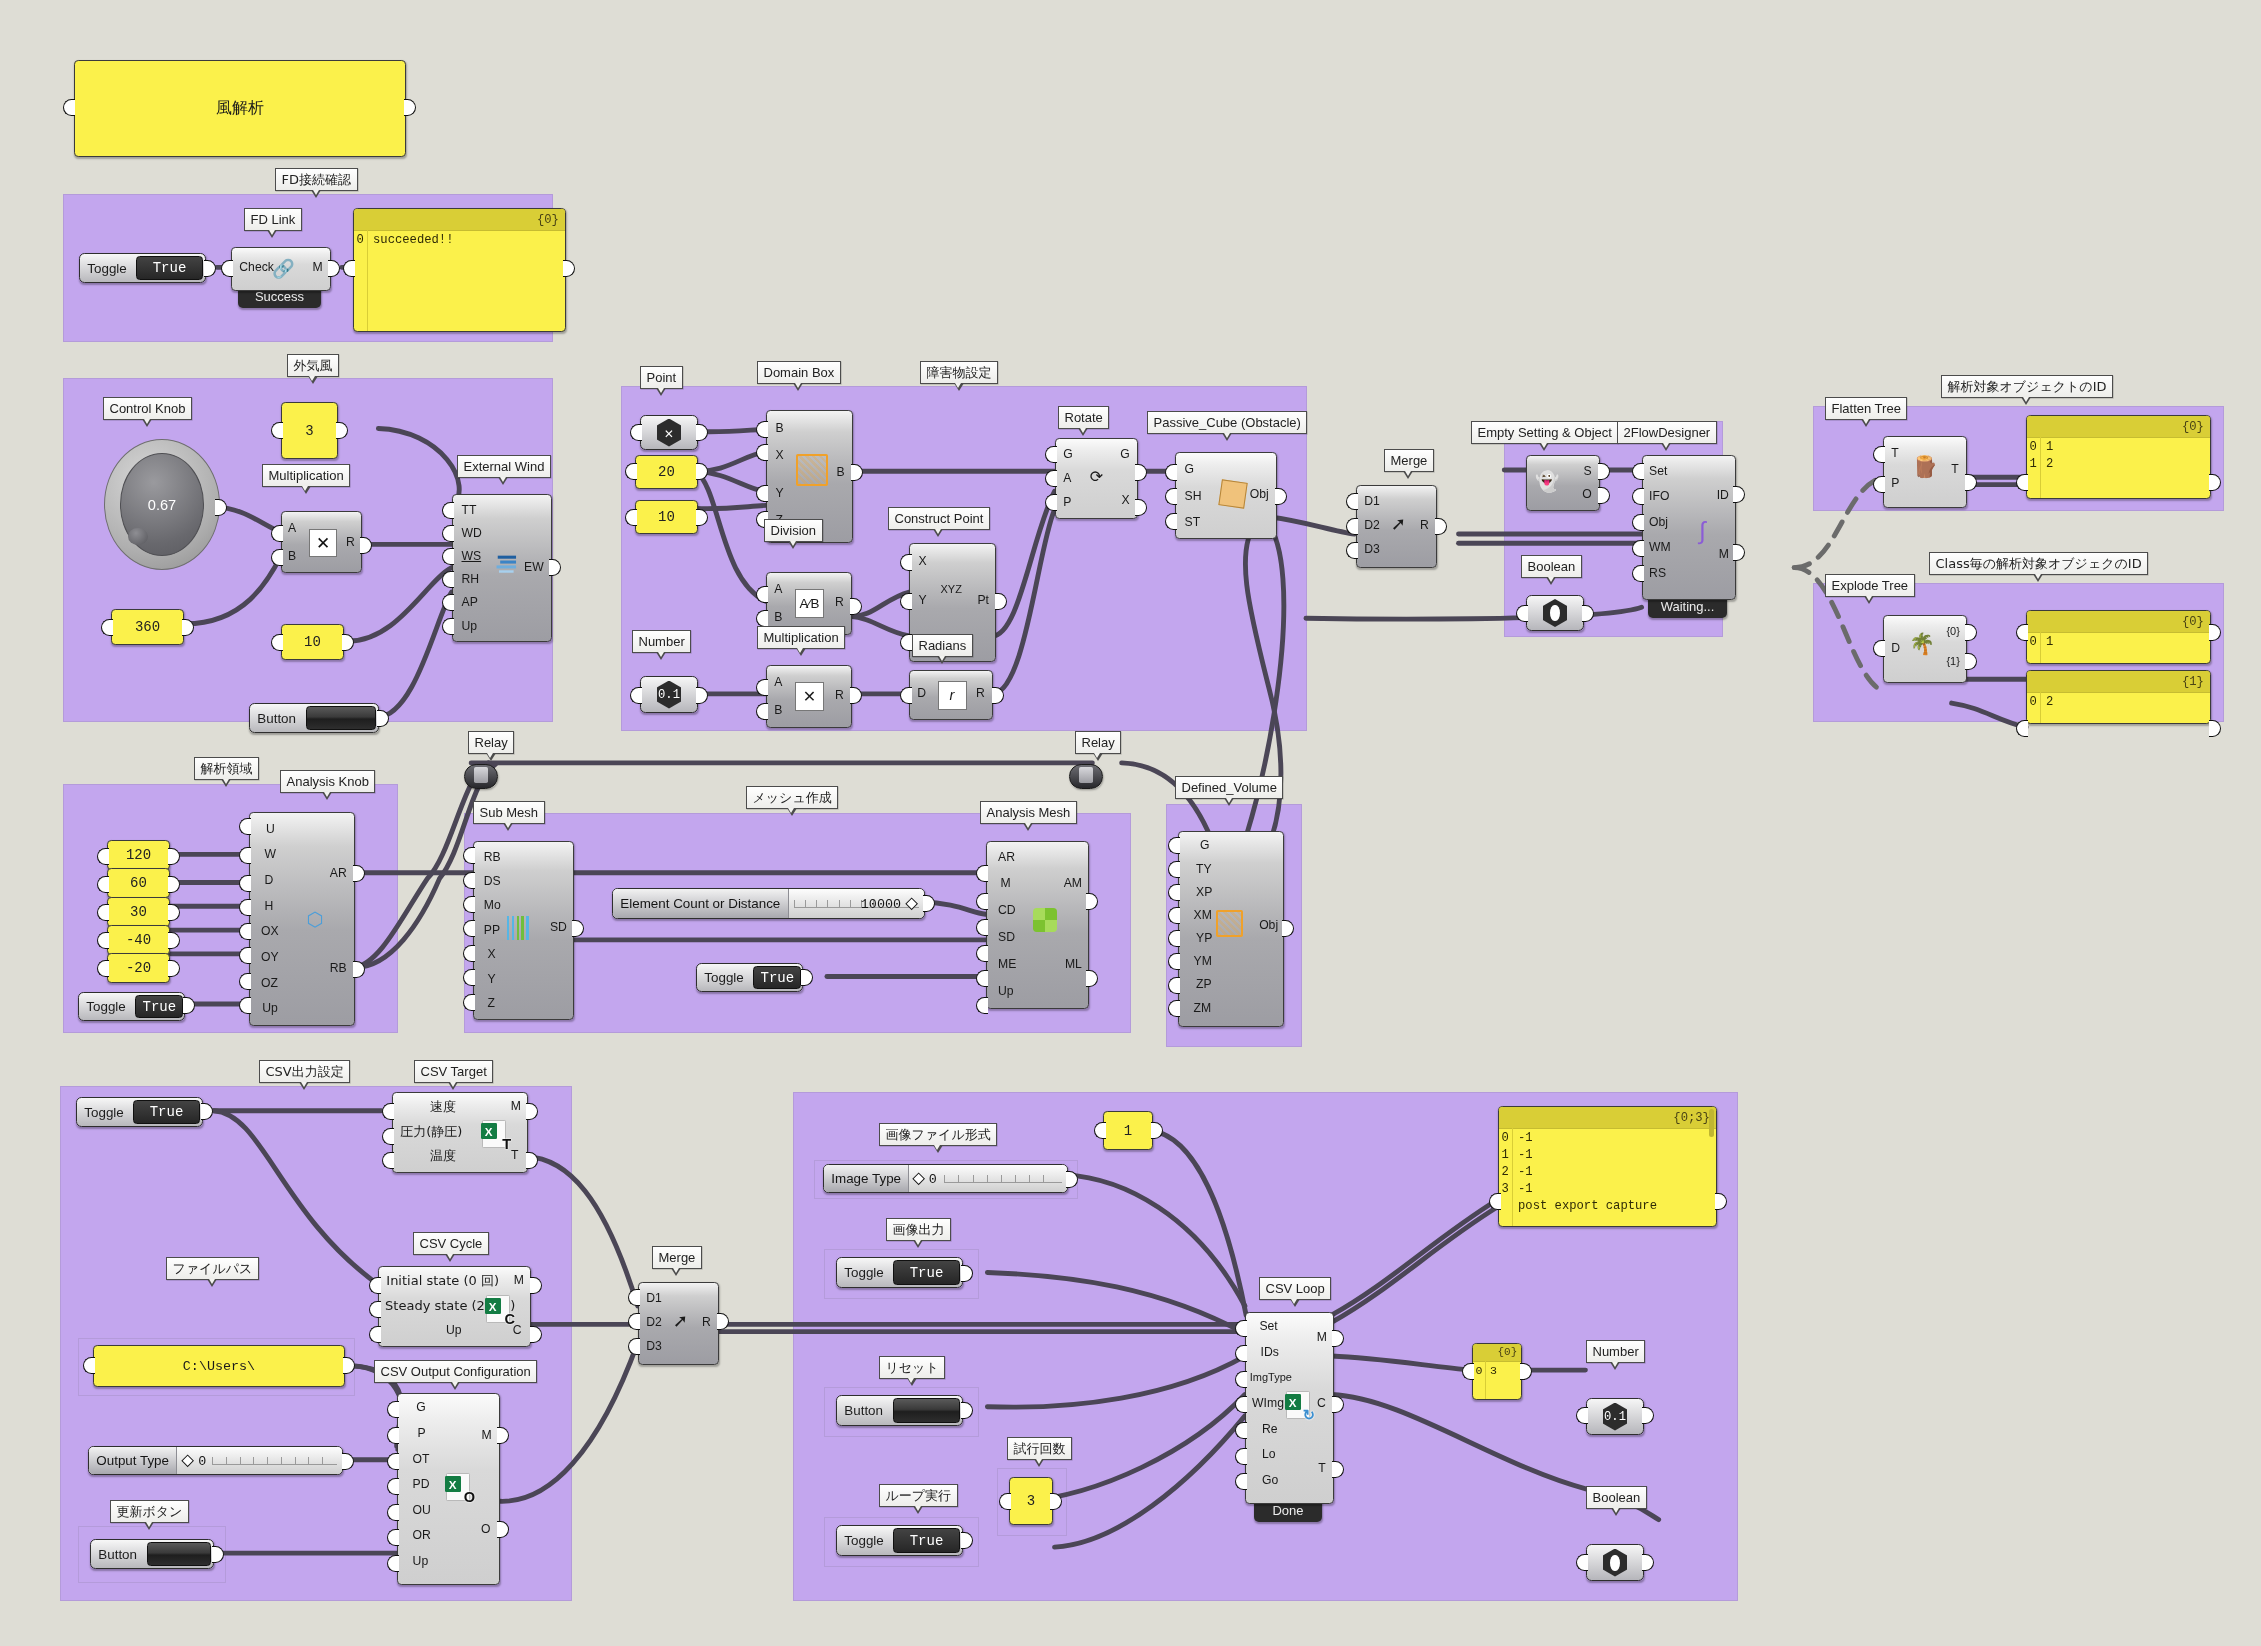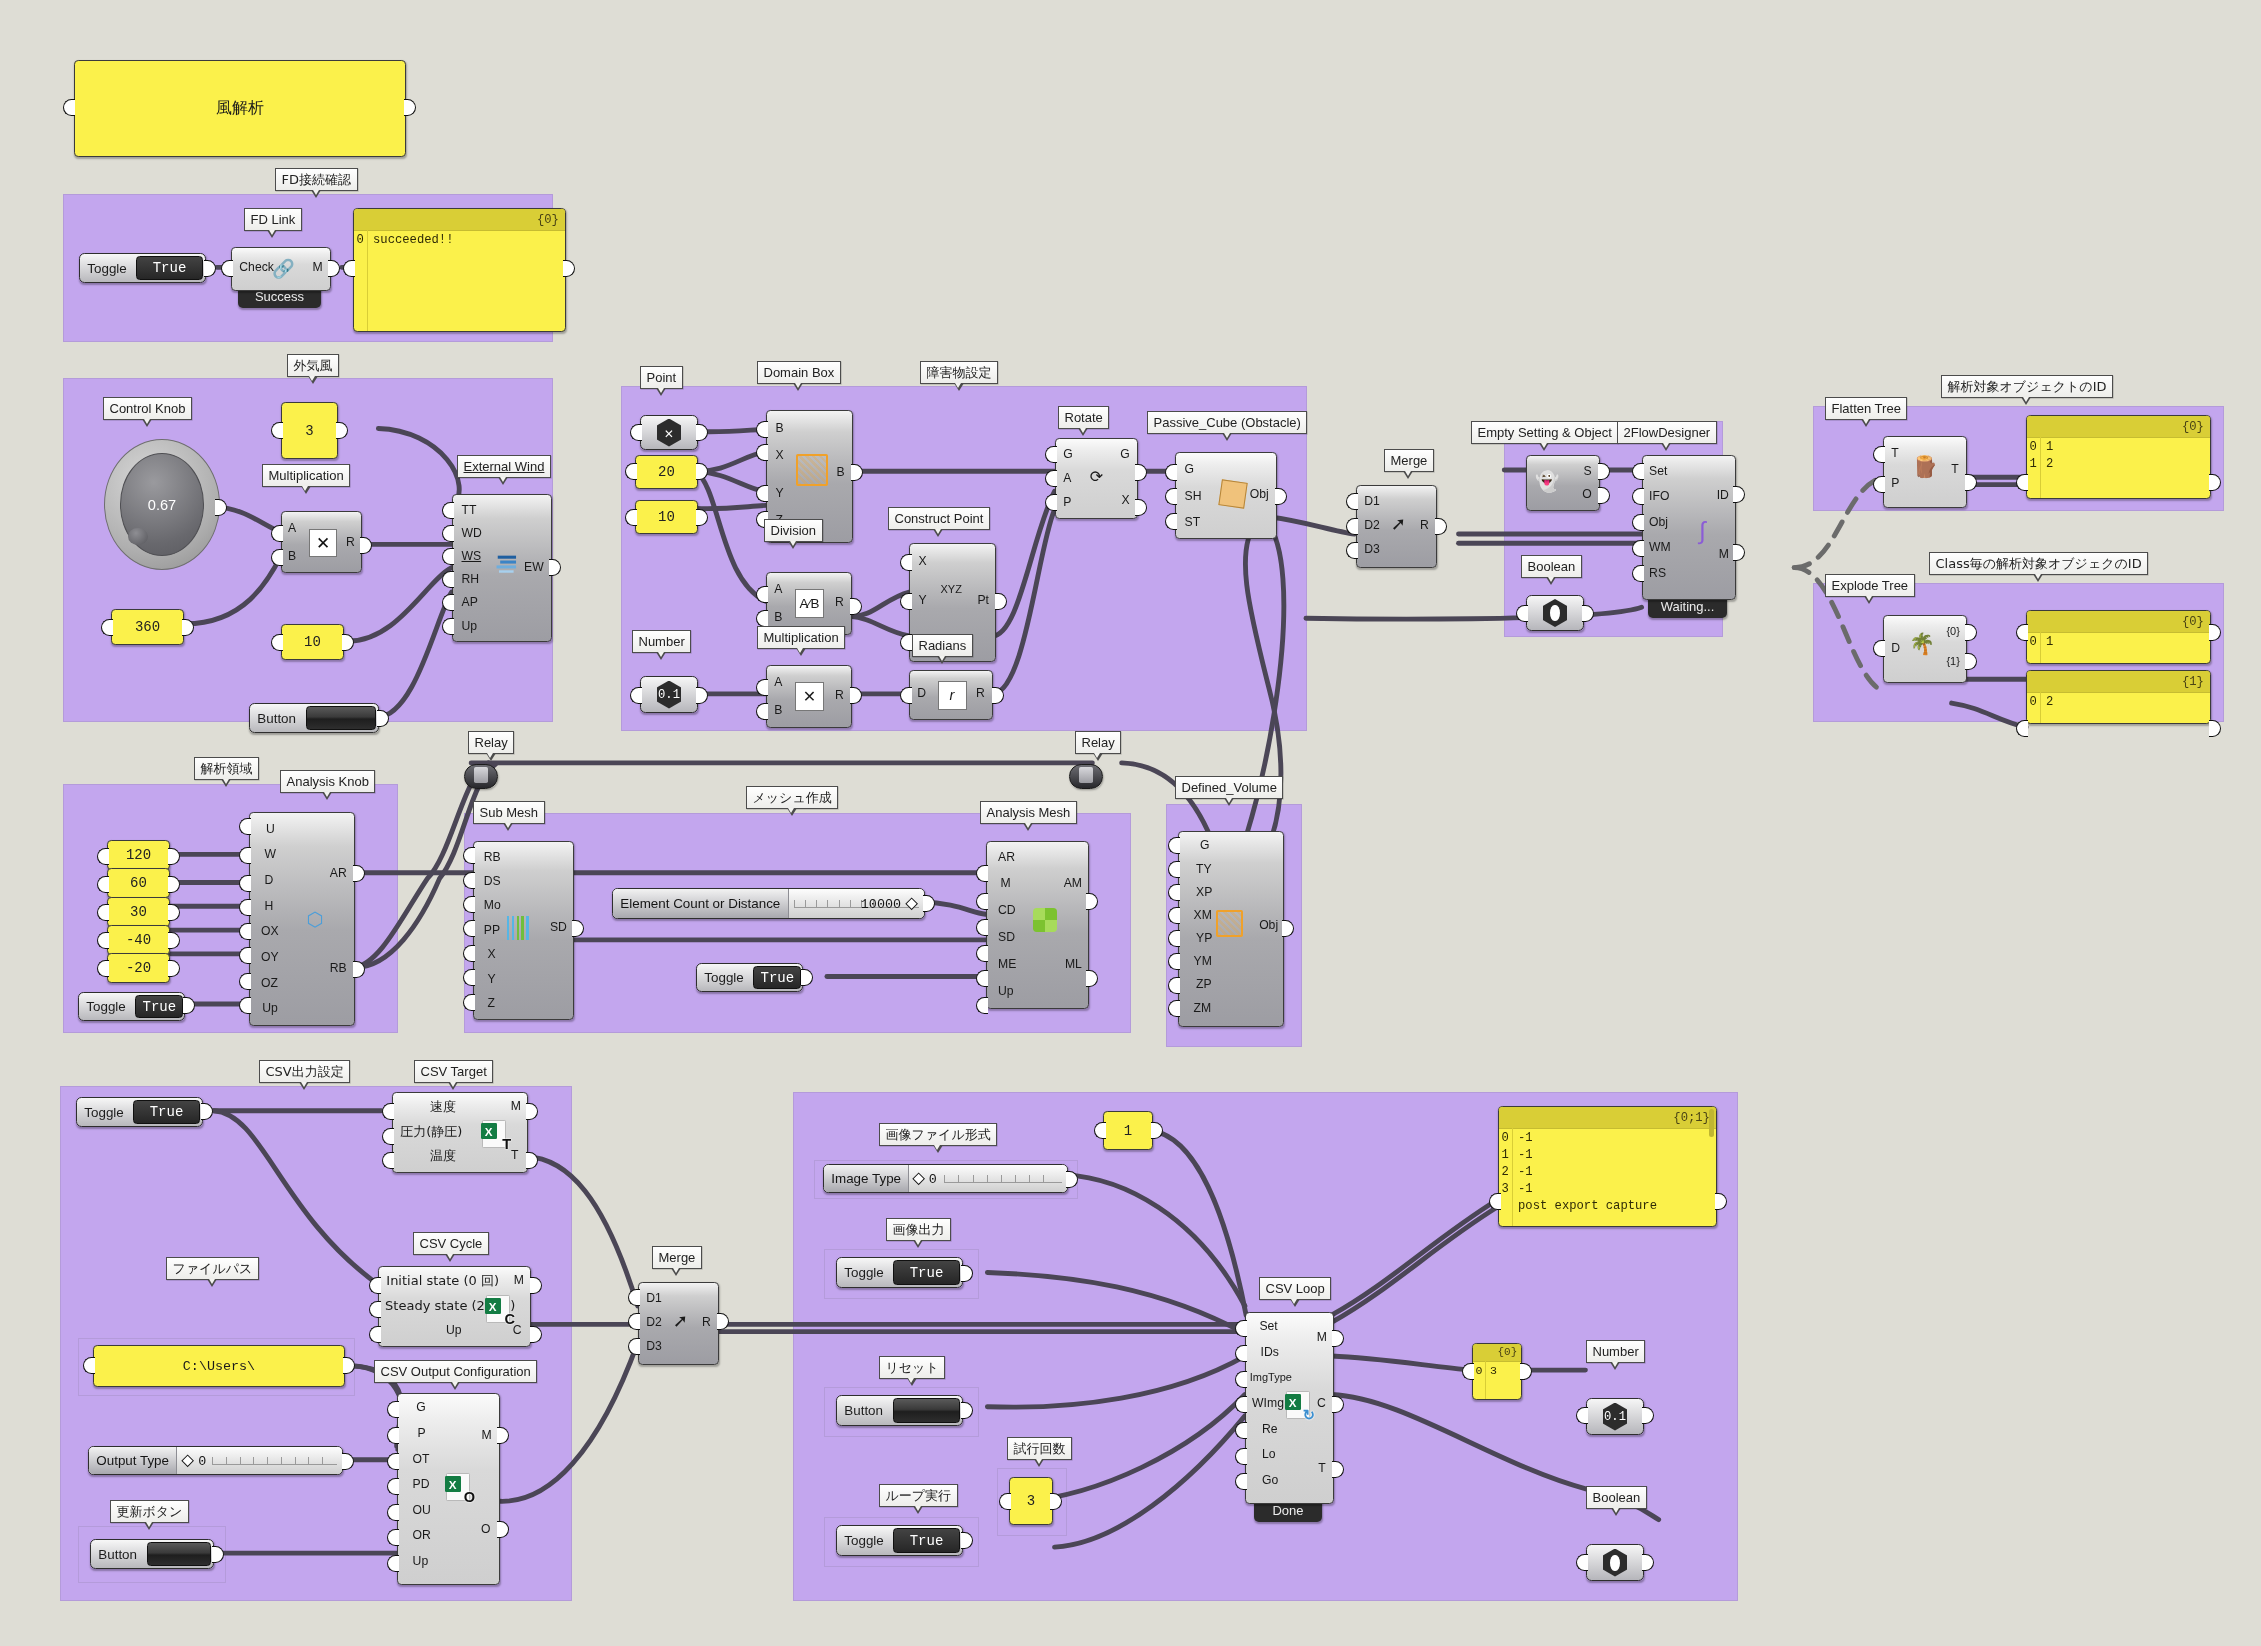--- a/index.html
+++ b/index.html
@@ -349,21 +349,21 @@
       <span class="pval">succeeded!!</span>
     </div>
   </div>
   <div class="nub l" style="left:343px;top:260px;"></div>
   <div class="nub r" style="left:563px;top:260px;"></div>
 
   <div class="grp" style="left:63px;top:378px;width:488px;height:342px;"></div>
   <div class="tag jp" style="left:287px;top:354px;">外気風</div>
   <div class="tag" style="left:103px;top:397px;">Control Knob</div>
   <div class="tag" style="left:262px;top:464px;">Multiplication</div>
-  <div class="tag" style="left:457px;top:455px;text-decoration:underline;">External Wind</div>
+  <div class="tag" style="left:457px;top:455px;">External Wind</div>
 
   <div class="knob" style="left:104px;top:439px;width:116px;height:131px;">
     <div class="ring"></div>
     <div class="dial">
       <span>0.67</span>
     </div>
     <div class="dot"></div>
   </div>
   <div class="nub r" style="left:215px;top:499px;"></div>
 
@@ -1058,21 +1058,21 @@
   <div class="nub l" style="left:1235px;top:1422px;"></div>
   <div class="nub l" style="left:1235px;top:1448px;"></div>
   <div class="nub l" style="left:1235px;top:1473px;"></div>
   <div class="nub r" style="left:1332px;top:1330px;"></div>
   <div class="nub r" style="left:1332px;top:1396px;"></div>
   <div class="nub r" style="left:1332px;top:1461px;"></div>
   <div class="statusbar" style="left:1254px;top:1500px;width:68px;">Done</div>
 
   <div class="panel" style="left:1498px;top:1106px;width:217px;height:119px;">
     <div class="phead">
-      <span class="pbranch">{0;1}</span>
+      <span class="pbranch">{0;3}</span>
     </div>
     <div class="gutter"></div>
     <div class="pscroll" style="top:1.8px;height:28px;"></div>
     <div class="prow">
       <span class="pidx">0</span>
       <span class="pval">-1</span>
     </div>
     <div class="prow">
       <span class="pidx">1</span>
       <span class="pval">-1</span>

